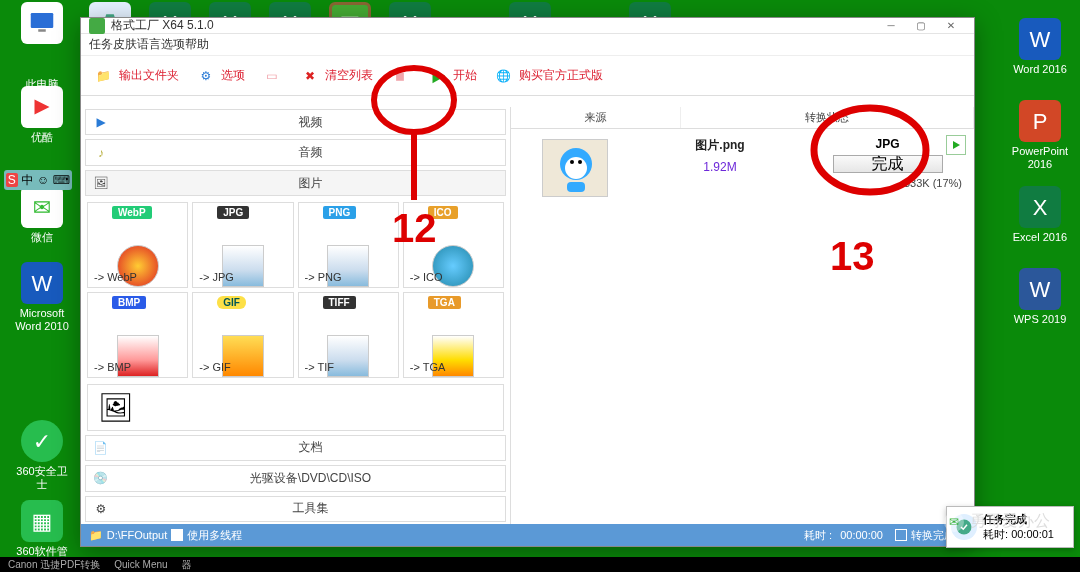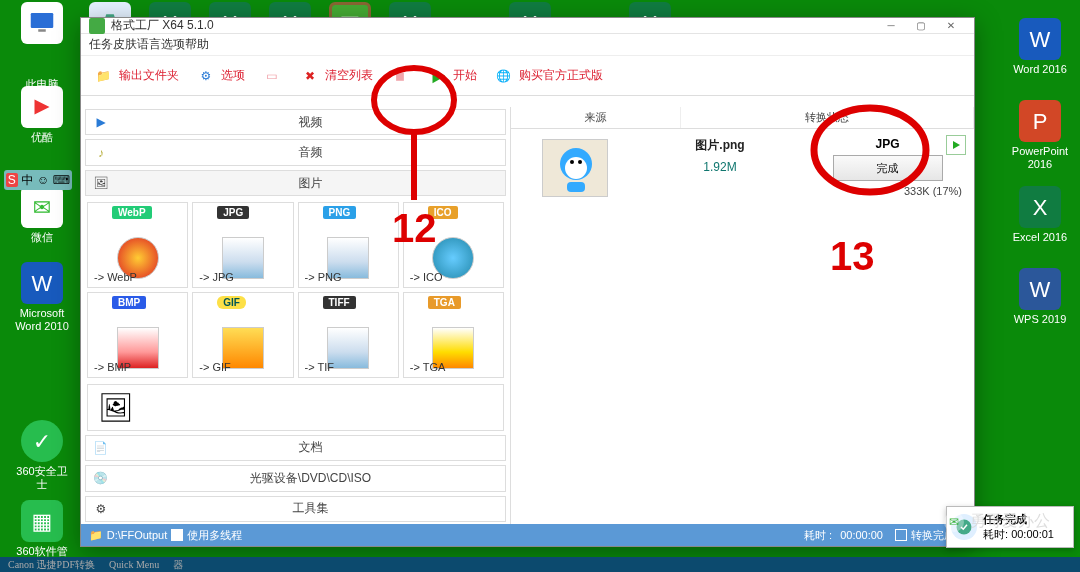--- a/index.html
+++ b/index.html
@@ -18,43 +18,43 @@
   .menubar span{cursor:default;}
   .toolbar{height:40px;display:flex;align-items:center;padding:0 8px;gap:8px;border-bottom:1px solid #ddd;}
   .tbtn{display:flex;align-items:center;gap:4px;font-size:12px;color:#d23;cursor:pointer;padding:0 4px;}
   .tbtn .ic{width:22px;height:22px;display:flex;align-items:center;justify-content:center;}
   .body{position:absolute;top:89px;left:0;right:0;bottom:22px;display:flex;}
   .leftpane{width:430px;border-right:1px solid #ddd;display:flex;flex-direction:column;overflow:hidden;}
   .cat{height:34px;border:1px solid #ddd;margin:2px 4px 2px 4px;display:flex;align-items:center;font-size:12px;color:#444;}
   .cat .cic{width:30px;display:flex;justify-content:center;}
   .cat .clabel{flex:1;text-align:center;}
   .tilegrid{display:grid;grid-template-columns:repeat(4,1fr);gap:4px;padding:4px 6px;}
-  .tile{border:1px solid #ddd;height:86px;position:relative;display:flex;flex-direction:column;align-items:center;justify-content:center;padding-top:12px;}
+  .tile{border:1px solid #ddd;height:86px;position:relative;display:flex;flex-direction:column;align-items:center;justify-content:flex-end;padding-top:12px;}
   .tile .badge{position:absolute;top:3px;left:24px;padding:1px 6px;font-size:10px;font-weight:bold;color:#fff;border-radius:2px;}
   .tile .thumb{width:42px;height:42px;margin-top:14px;border:1px solid #ccc;background:linear-gradient(#fff,#cde 60%,#8bd);}
   .tile .tl{position:absolute;left:6px;bottom:4px;font-size:11px;color:#333;}
   .extra{height:60px;border:1px solid #ddd;margin:2px 6px;display:flex;align-items:center;padding-left:10px;}
   .rightpane{flex:1;display:flex;flex-direction:column;}
   .listhead{height:22px;display:flex;border-bottom:1px solid #ddd;}
   .listhead>div{border-right:1px solid #eee;display:flex;align-items:center;justify-content:center;font-size:11px;color:#444;}
   .lh1{width:120px;} .lh2{width:170px;} .lh3{flex:1;}
   .filerow{display:flex;align-items:flex-start;padding:4px;}
   .prev{width:120px;height:70px;display:flex;align-items:center;justify-content:center;}
   .prev .pimg{width:66px;height:58px;background:#efe8d8;border:1px solid #ccc;position:relative;}
   .srccol{width:170px;text-align:center;font-size:12px;color:#222;padding-top:4px;}
-  .srccol .sz{color:#0f766e;margin-top:6px;}
+  .srccol .sz{color:#6d28d9;margin-top:6px;}
   .statcol{flex:1;padding-top:4px;}
   .statcol .fmt{font-weight:bold;font-size:12px;text-align:center;}
-  .statcol .done{margin:4px auto;width:110px;height:26px;border:1px solid #aaa;background:linear-gradient(#fafafa,#e6e6e6);font-size:11px;display:flex;align-items:center;justify-content:center;}
+  .statcol .done{margin:4px auto;width:110px;height:18px;border:1px solid #aaa;background:linear-gradient(#fafafa,#e6e6e6);font-size:16px;display:flex;align-items:center;justify-content:center;}
   .statcol .meta{margin-top:2px;text-align:right;font-size:11px;color:#444;padding-right:8px;}
   .statusbar{position:absolute;bottom:0;left:0;right:0;height:22px;background:#5b99d6;color:#fff;font-size:11px;display:flex;align-items:center;padding:0 8px;}
   .statusbar .chk{display:inline-block;width:12px;height:12px;background:#fff;margin:0 4px;}
   .statusbar .sp{flex:1;}
   
-  .taskbar{position:absolute;left:0;right:0;bottom:0;height:15px;background:#0c4a6e;display:flex;align-items:center;color:#aaa;font-size:10px;padding:0 8px;gap:14px;font-family:Liberation Serif, serif;}
+  .taskbar{position:absolute;left:0;right:0;bottom:0;height:15px;background:#000000;display:flex;align-items:center;color:#aaa;font-size:10px;padding:0 8px;gap:14px;}
   
   .toast{position:absolute;right:6px;bottom:24px;width:128px;height:42px;background:#fff;border:1px solid #bbb;box-shadow:0 2px 6px rgba(0,0,0,.25);display:flex;align-items:center;font-size:11px;padding:4px;gap:6px;}
   .toast .tic{width:26px;height:26px;border-radius:50%;background:#dfefff;display:flex;align-items:center;justify-content:center;}
   
   .wm{position:absolute;right:30px;bottom:40px;color:#d8d8d8;font-size:16px;display:flex;align-items:center;gap:6px;opacity:.85;}
   .wm .wic{width:20px;height:20px;border-radius:50%;background:rgba(255,255,255,.4);display:flex;align-items:center;justify-content:center;font-size:12px;color:#2a2;}
   
   .annot{position:absolute;pointer-events:none;}
   .annot svg{overflow:visible;}
   .redtxt{font-family:Arial;font-size:40px;fill:#d00;font-weight:bold;}

